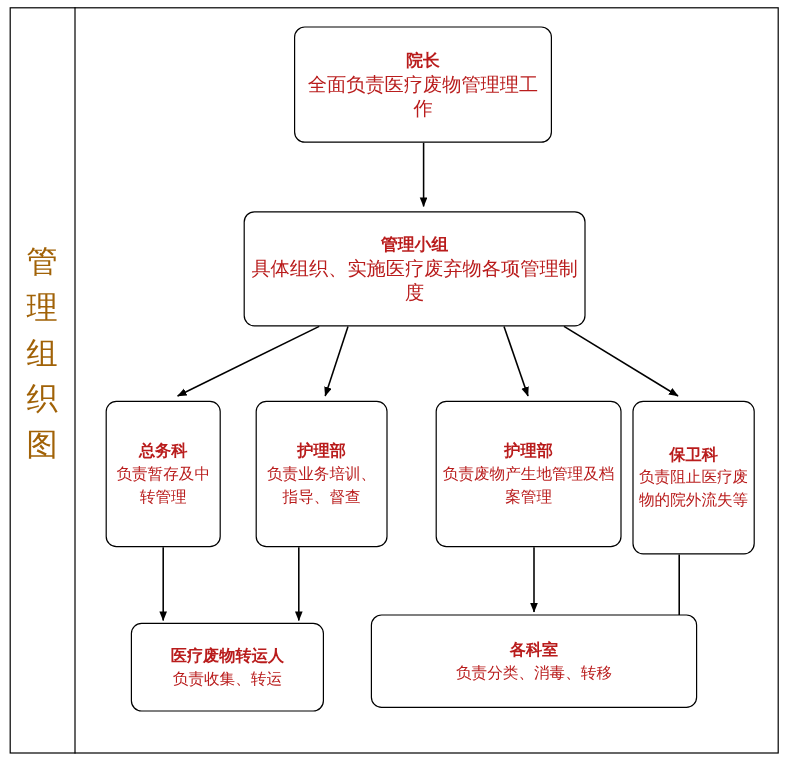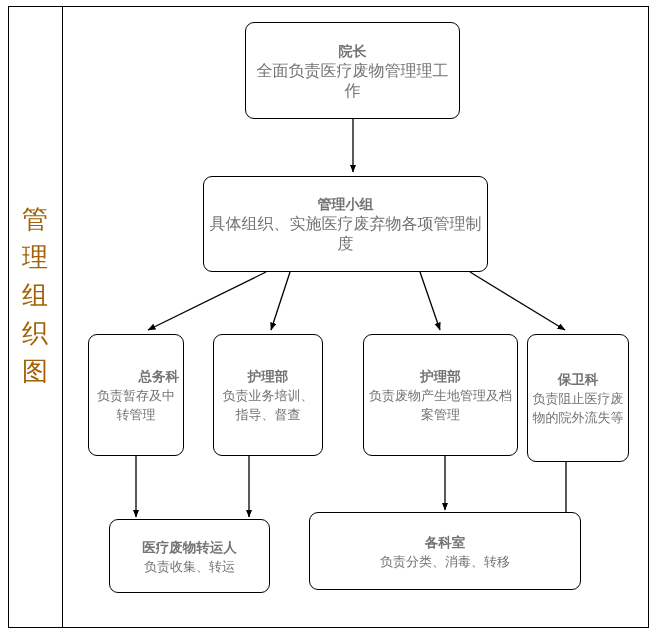--- a/index.html
+++ b/index.html
@@ -45,21 +45,21 @@
     color: #a16207;
     letter-spacing: 1px;
   }
   .node {
     position: absolute;
     box-sizing: border-box;
     border: 1px solid #000000;
     border-radius: 9px;
     background: #ffffff;
     text-align: center;
-    color: #737373;
+    color: #b91c1c;
     display: flex;
     flex-direction: column;
     align-items: center;
     justify-content: center;
     padding: 2px 4px;
   }
   .node .ttl {
     font-weight: bold;
     font-size: 14px;
     line-height: 20px;
@@ -117,21 +117,21 @@
   <div class="node" style="left:245px; top:22px; width:215px; height:97px;">
     <div class="ttl">院长</div>
     <div class="desc">全面负责医疗废物管理理工作</div>
   </div>
 
   <div class="node" style="left:203px; top:176px; width:285px; height:96px;">
     <div class="ttl">管理小组</div>
     <div class="desc">具体组织、实施医疗废弃物各项管理制度</div>
   </div>
 
-  <div class="node small" style="left:88px; top:334px; width:96px; height:122px;align-items:flex-end;">
+  <div class="node small" style="left:88px; top:334px; width:96px; height:122px;">
     <div class="ttl">总务科</div>
     <div class="desc">负责暂存及中转管理</div>
   </div>
 
   <div class="node small" style="left:213px; top:334px; width:110px; height:122px;">
     <div class="ttl">护理部</div>
     <div class="desc">负责业务培训、指导、督查</div>
   </div>
 
   <div class="node small" style="left:363px; top:334px; width:155px; height:122px;">

